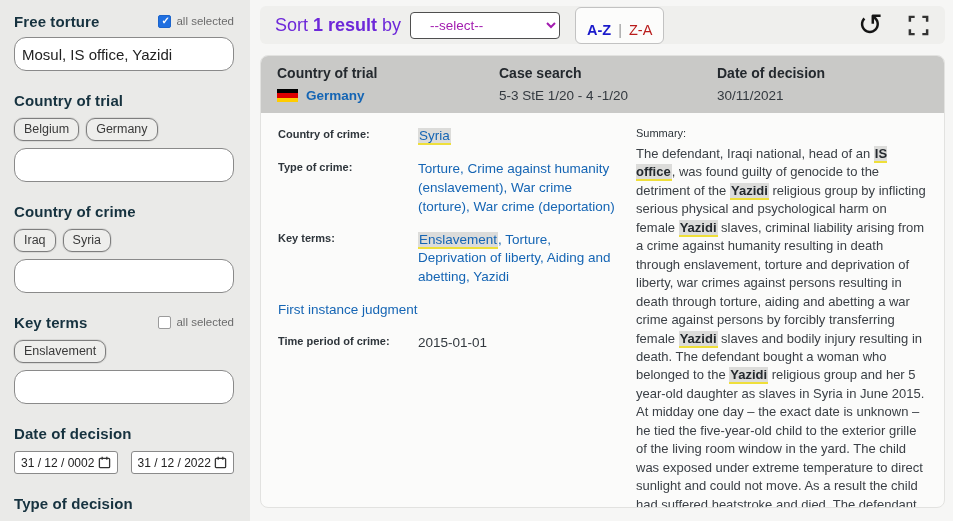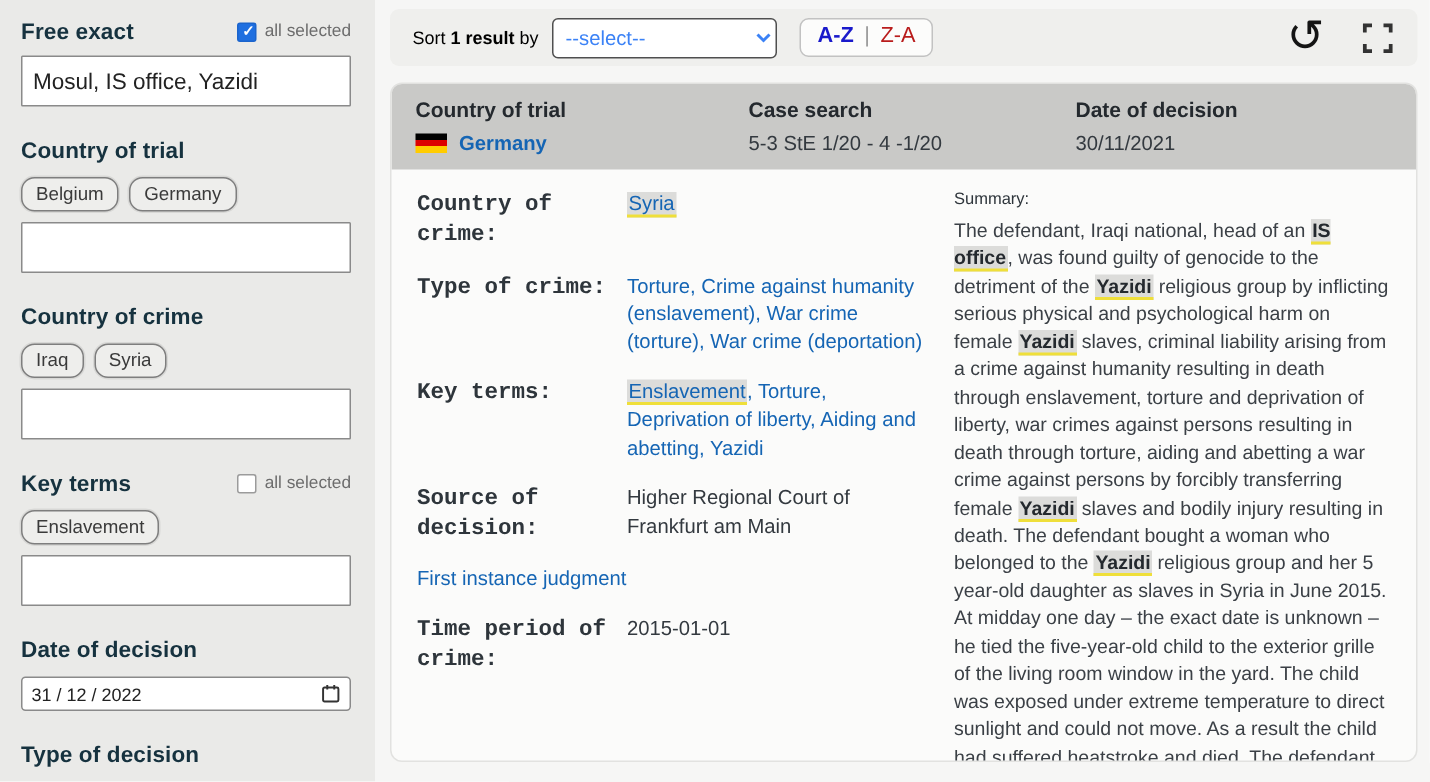--- a/index.html
+++ b/index.html
@@ -26,21 +26,21 @@
   }
   .sec { margin-bottom: 21px; }
   .sec-head { display: flex; justify-content: space-between; align-items: center; }
   .sec h3 { font-size: 15px; font-weight: bold; color: var(--heading); letter-spacing: .1px; }
   .allsel { display: inline-flex; align-items: flex-start; gap: 5px; font-size: 11.5px; color: #6c6c6c; cursor: pointer; }
   .cb { width: 13px; height: 13px; border: 1px solid #9b9b9b; border-radius: 2px; background: #fff; display: inline-block; position: relative; }
   .cb.checked { background: #1f6fe0; border-color: #1b64cc; }
   .cb.checked::after { content: "✓"; position: absolute; left: 2px; top: -1px; color: #fff; font-size: 10px; font-weight: bold; }
   .s-input {
     display: block; width: 100%; margin-top: 7px;
-    border: 1px solid #8a8a8a; border-radius: 1px; background: #fff;
+    border: 1px solid #8a8a8a; border-radius: 12px; background: #fff;
     height: 29px; padding: 16px 7px; font-size: 15px; color: #222;
     font-family: "Liberation Sans", sans-serif;
   }
   .s-input.small { height: 28px; font-size: 13px; }
   .tags { display: flex; flex-wrap: wrap; gap: 7px; margin: 9px 0 3px; }
   .tag {
     border: 1px solid #7e7e7e; border-radius: 9px; background: #eeeeec;
     padding: 3px 9px 4px; font-size: 12.5px; color: #3a3a3a; cursor: pointer;
     box-shadow: 0 0 0 1px #d8d8d6;
   }
@@ -54,31 +54,31 @@
 
   
   .main { flex: 1; display: flex; flex-direction: column; padding: 6px 8px 13px 10px; }
 
   .toolbar {
     background: #efefed; border-radius: 6px;
     height: 38px; flex-shrink: 0;
     display: flex; align-items: center; padding: 0 15px;
     margin-bottom: 11px;
   }
-  .sort-text { font-size: 12px; color: #000000; }
+  .sort-text { font-size: 18px; color: #6d28d9; }
   .sort-text b { font-weight: bold; }
   .sort-select {
     margin: 0 9px; width: 150px; height: 27px;
     border: 1px solid #4f4f4f; border-radius: 4px; background: #fff;
-    font-size: 13.5px; color: #3b82f6; padding: 2px 4px;
+    font-size: 13.5px; color: #a21caf; padding: 2px 15px;
     font-family: "Liberation Sans", sans-serif;
   }
   .azbox {
     margin-left: 6px; border: 1px solid #c2c2c2; border-radius: 6px;
-    background: #fcfcfb; padding: 3px 11px 5px; font-size: 14.5px;
+    background: #fcfcfb; padding: 14px 11px 5px; font-size: 14.5px;
     display: inline-flex; align-items: center; cursor: default;
   }
   .azbox .az { color: var(--az-blue); font-weight: bold; cursor: pointer; }
   .azbox .azsep { color: #9a9a9a; margin: 0 7px; }
   .azbox .za { color: #b91c1c; cursor: pointer; }
   .tb-spacer { flex: 1; }
   .refresh-glyph { font-size: 30px; line-height: 22px; color: #141414; cursor: pointer; margin-right: 24px; user-select: none; }
   .fs-icon { cursor: pointer; display: inline-flex; }
 
   
@@ -92,38 +92,38 @@
   }
   .chead .hcell { font-size: 14px; font-weight: bold; color: #24292e; }
   .chead .vcell { font-size: 13.5px; color: #33393f; display: flex; align-items: center; }
   .flag { width: 21px; height: 13px; display: inline-block; margin-right: 8px; flex-shrink: 0;
     background: linear-gradient(#000 0 33.3%, #dd0000 33.3% 66.6%, #ffcc00 66.6% 100%); }
   .country-link { color: var(--link-blue); font-weight: bold; cursor: pointer; }
 
   .cbody { flex: 1; display: flex; padding: 14px 15px 8px 17px; gap: 18px; }
   .details { width: 340px; flex-shrink: 0; }
   .drow { display: grid; grid-template-columns: 140px 1fr; margin-bottom: 14px; }
-  .dlabel { font-size: 15px; color: #2e353b; font-weight: bold; line-height: 1.35; padding-right: 8px; font-family: Liberation Mono, monospace; }
+  .dlabel { font-size: 11px; color: #2e353b; font-weight: bold; line-height: 1.35; padding-right: 8px; }
   .dvalue { font-size: 13.5px; color: #33393f; line-height: 1.4; }
   .link { color: var(--link-blue); cursor: pointer; }
   .hl { background: var(--highlight-bg); border-bottom: 2px solid var(--highlight-underline); padding: 0 1px; }
   .hl-b { font-weight: bold; color: #24292e; }
 
   .summary { flex: 1; }
   .sum-label { font-size: 11px; color: #2e353b; margin-bottom: 6px; }
   .sum-text { font-size: 13px; line-height: 1.42; color: #3b4046; text-align: left; }
 </style>
 </head>
 <body>
 
 <aside class="sidebar">
 
   <div class="sec">
     <div class="sec-head">
-      <h3>Free exact</h3>
+      <h3>Free torture</h3>
       <span class="allsel">
         <span class="cb checked"></span>
         <span>all selected</span>
       </span>
     </div>
     <input class="s-input" value="Mosul, IS office, Yazidi" style="">
   </div>
 
   <div class="sec">
     <h3>Country of trial</h3>
@@ -153,20 +153,28 @@
     </div>
     <div class="tags">
       <span class="tag">Enslavement</span>
     </div>
     <input class="s-input small" style="">
   </div>
 
   <div class="sec">
     <h3>Date of decision</h3>
     <div class="daterow">
+      <span class="datefield">
+        <span>31 / 12 / 0002</span>
+        <svg width="13" height="13" viewBox="0 0 14 14" fill="none" stroke="#333" stroke-width="1.4">
+          <rect x="1.5" y="2.5" width="11" height="10" rx="1"></rect>
+          <line x1="4.5" y1="0.8" x2="4.5" y2="4"></line>
+          <line x1="9.5" y1="0.8" x2="9.5" y2="4"></line>
+        </svg>
+      </span>
       <span class="datefield">
         <span>31 / 12 / 2022</span>
         <svg width="13" height="13" viewBox="0 0 14 14" fill="none" stroke="#333" stroke-width="1.4">
           <rect x="1.5" y="2.5" width="11" height="10" rx="1"></rect>
           <line x1="4.5" y1="0.8" x2="4.5" y2="4"></line>
           <line x1="9.5" y1="0.8" x2="9.5" y2="4"></line>
         </svg>
       </span>
     </div>
   </div>
@@ -227,24 +235,20 @@
         <div class="drow">
           <div class="dlabel">Type of crime:</div>
           <div class="dvalue"><span class="link">Torture</span><span class="link">, </span><span class="link">Crime against humanity (enslavement)</span><span class="link">, </span><span class="link">War crime (torture)</span><span class="link">, </span><span class="link">War crime (deportation)</span></div>
         </div>
 
         <div class="drow">
           <div class="dlabel">Key terms:</div>
           <div class="dvalue"><span class="link hl">Enslavement</span><span class="link">, </span><span class="link">Torture</span><span class="link">, </span><span class="link">Deprivation of liberty</span><span class="link">, </span><span class="link">Aiding and abetting</span><span class="link">, </span><span class="link">Yazidi</span></div>
         </div>
 
-        <div class="drow">
-          <div class="dlabel">Source of decision:</div>
-          <div class="dvalue">Higher Regional Court of Frankfurt am Main</div>
-        </div>
 
         <div class="drow">
           <div class="dvalue"><span class="link">First instance judgment</span></div>
         </div>
 
         <div class="drow">
           <div class="dlabel">Time period of crime:</div>
           <div class="dvalue">2015-01-01</div>
         </div>
 

